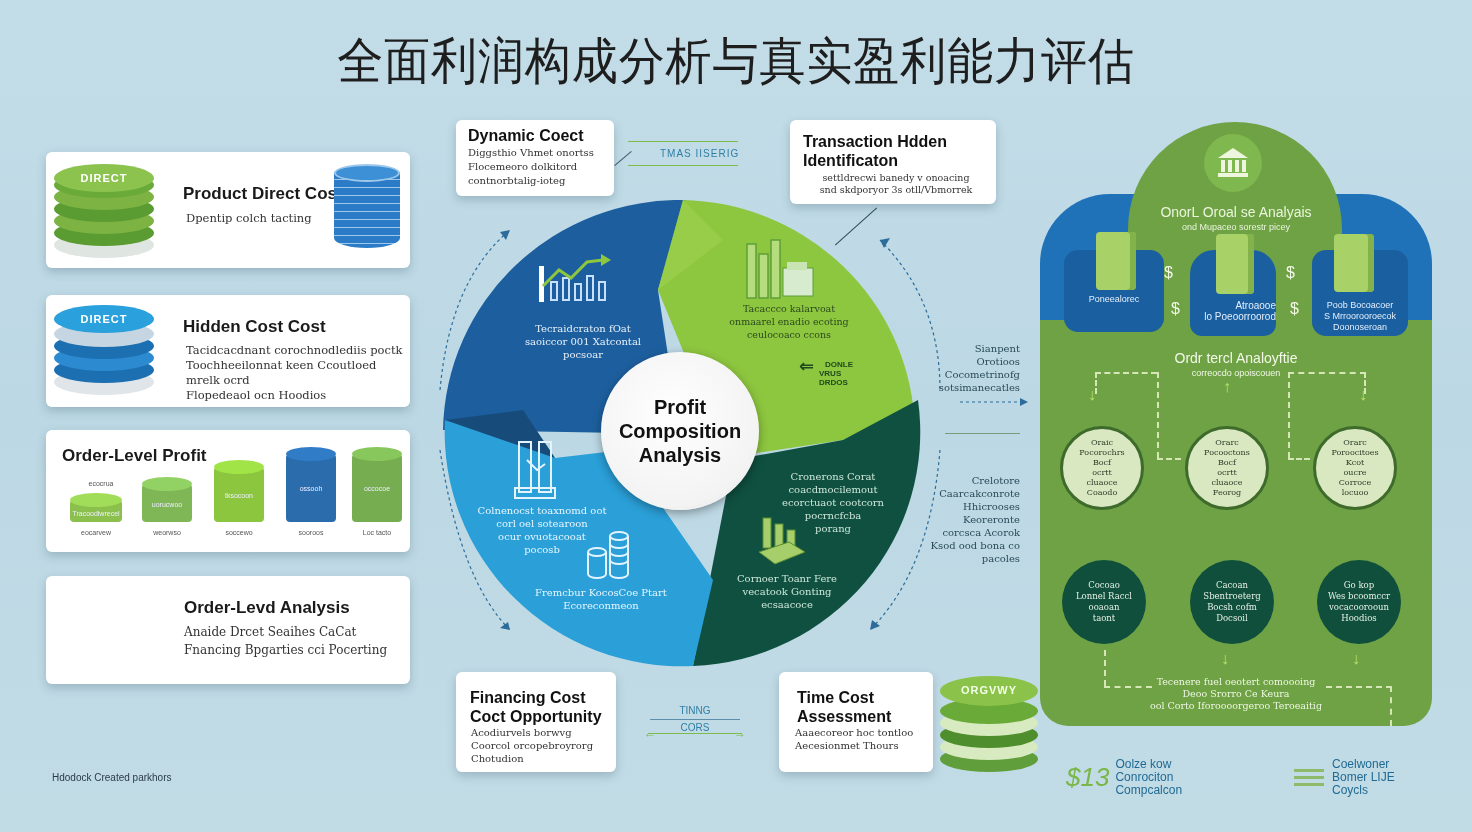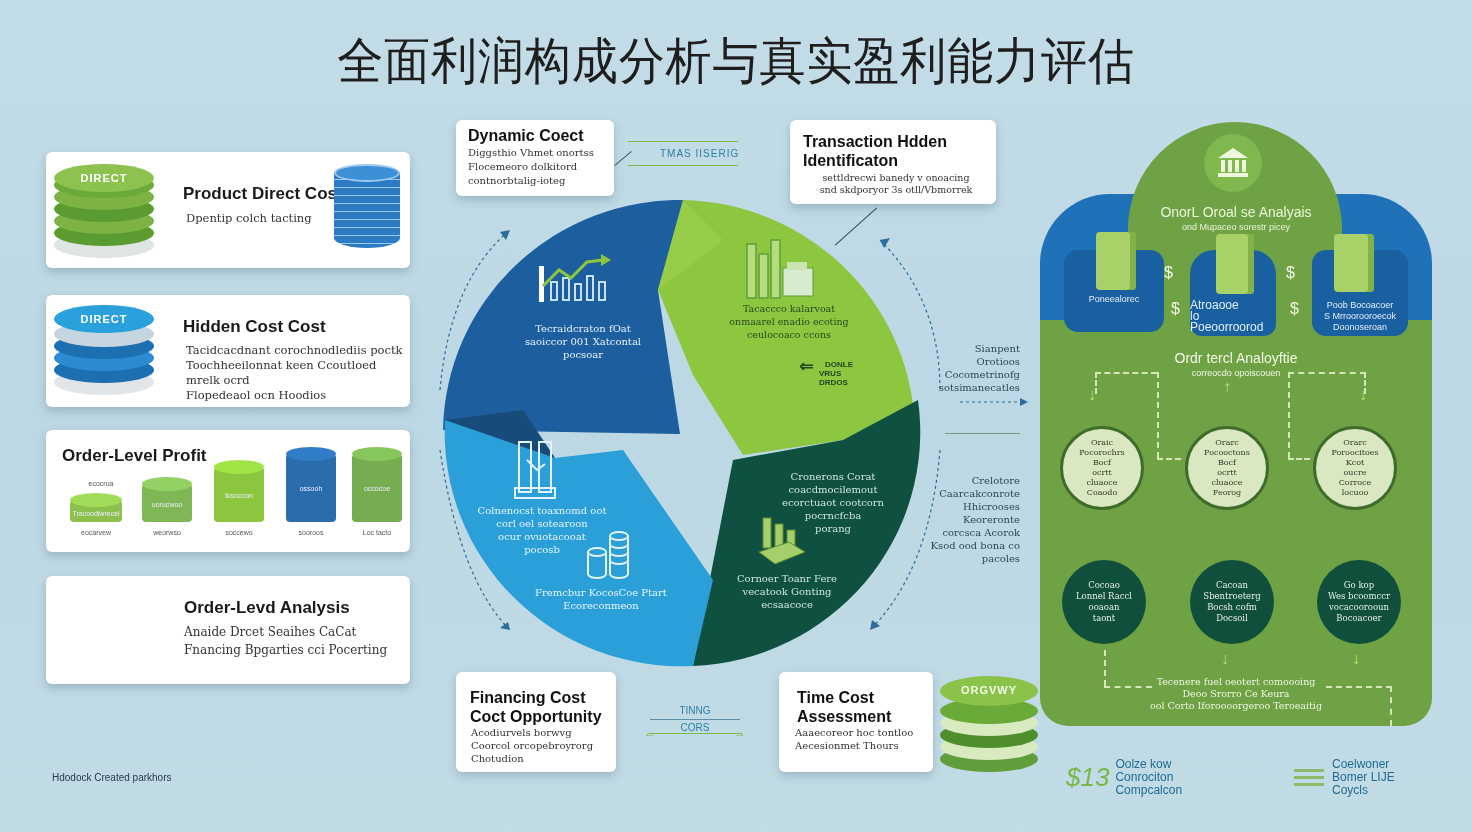--- a/index.html
+++ b/index.html
@@ -271,20 +271,25 @@
       <div>coacdmocilemout</div>
       <div>ecorctuaot cootcorn</div>
       <div>pocrncfcba</div>
       <div>porang</div>
   </div>
   <div class="seg-text" style="left:284px;top:372px;width:120px;color:#cde6d8;">
     <div>Cornoer Toanr Fere</div>
       <div>vecatook Gonting</div>
       <div>ecsaacoce</div>
   </div>
+  <div class="center-circle">
+    <span>Profit</span>
+    <span>Composition</span>
+    <span>Analysis</span>
+  </div>
 </div>
 
 <svg class="abs" style="left:400px;top:190px;" width="640" height="460" viewBox="0 0 640 460">
   <g fill="none" stroke="#2b6c9a" stroke-width="1.2" stroke-dasharray="3 3">
     <path d="M40 200 Q50 90 110 40"></path>
     <path d="M40 260 Q60 390 110 440"></path>
     <path d="M480 50 Q540 110 540 200"></path>
     <path d="M540 260 Q530 380 470 440"></path>
     <path d="M560 212 L620 212"></path>
   </g>
@@ -382,21 +387,21 @@
   <div class="abs" style="left:294px;top:124px;width:40px;height:58px;background:#a8d167;border-radius:4px;box-shadow:inset -6px 0 0 #84b24a;"></div>
 
   <div class="abs" style="left:124px;top:154px;font-size:16px;color:#f3f8e8;">$</div>
   <div class="abs" style="left:131px;top:190px;font-size:16px;color:#f3f8e8;">$</div>
   <div class="abs" style="left:246px;top:154px;font-size:16px;color:#f3f8e8;">$</div>
   <div class="abs" style="left:250px;top:190px;font-size:16px;color:#f3f8e8;">$</div>
 
   <div class="abs" style="left:24px;top:184px;width:100px;text-align:center;font-size:9px;color:#e2eefa;">
     <div>Poneealorec</div>
   </div>
-  <div class="abs" style="left:150px;top:190px;width:86px;text-align:left;font-size:12px;color:#e2eefa;line-height:11px;">
+  <div class="abs" style="left:150px;top:190px;width:86px;text-align:right;font-size:10px;color:#e2eefa;line-height:11px;">
     <div>Atroaooe</div>
       <div>lo Poeoorroorod</div>
   </div>
   <div class="abs" style="left:272px;top:190px;width:96px;text-align:center;font-size:9px;color:#e2eefa;line-height:11px;">
     <div>Poob Bocoacoer</div>
       <div>S Mrroorooroecok</div>
       <div>Doonoseroan</div>
   </div>
 
   <div class="abs" style="left:0;top:240px;width:392px;text-align:center;font-size:14px;color:#f3f8e8;">Ordr tercl Analoyftie</div>
@@ -446,21 +451,21 @@
   <div class="bubble-dark" style="left:150px;top:450px;">
     <div>Cacoan</div>
       <div>Sbentroeterg</div>
       <div>Bocsh cofm</div>
       <div>Docsoil</div>
   </div>
   <div class="bubble-dark" style="left:277px;top:450px;">
     <div>Go kop</div>
       <div>Wes bcoomccr</div>
       <div>vocacoorooun</div>
-      <div>Bocoacoer</div>
+      <div>Hoodios</div>
   </div>
 
   <div class="dotted" style="left:64px;top:540px;width:2px;height:36px;border-left-width:2px;"></div>
   <div class="dotted" style="left:64px;top:576px;width:48px;border-top-width:2px;"></div>
   <div class="dotted" style="left:286px;top:576px;width:66px;height:40px;border-top-width:2px;border-right-width:2px;"></div>
   <div class="arrow-g" style="left:181px;top:540px;">↓</div>
   <div class="arrow-g" style="left:312px;top:540px;">↓</div>
 
   <div class="abs" style="left:40px;top:566px;width:312px;text-align:center;font-size:9.5px;color:#eef6e2;line-height:12px;font-family:'DejaVu Serif',serif;">
     <div>Tecenere fuel oeotert comoooing</div>

